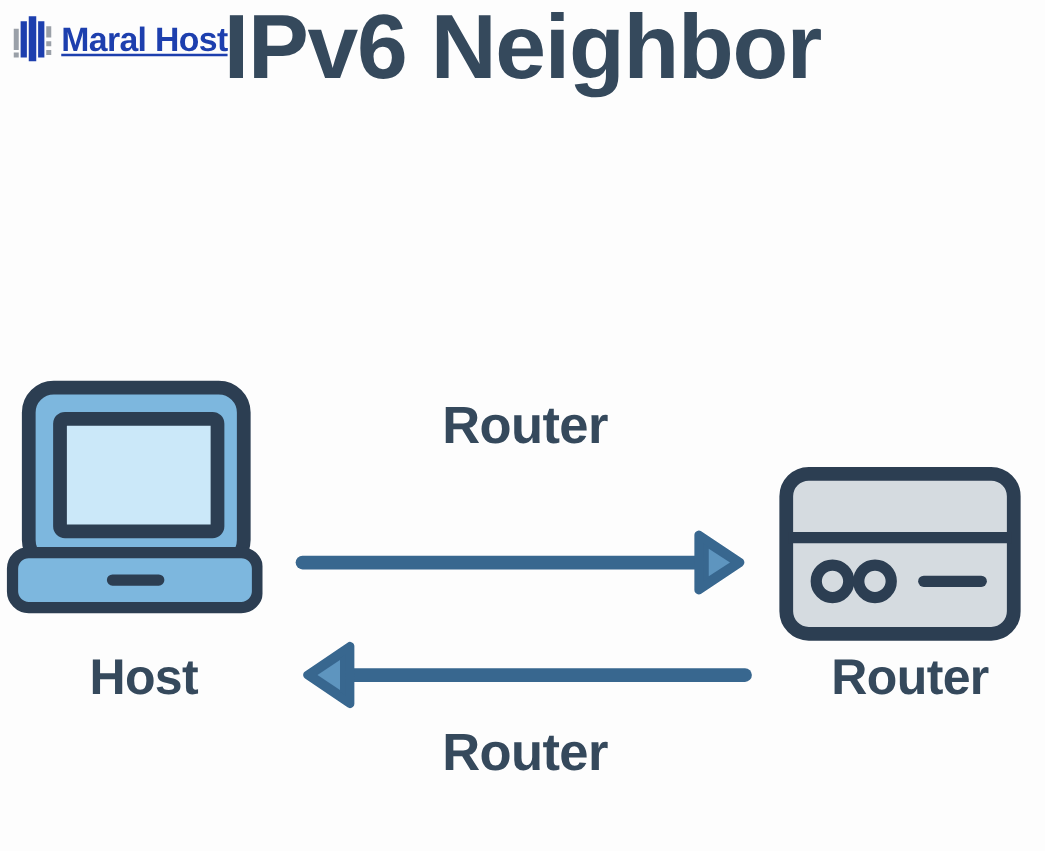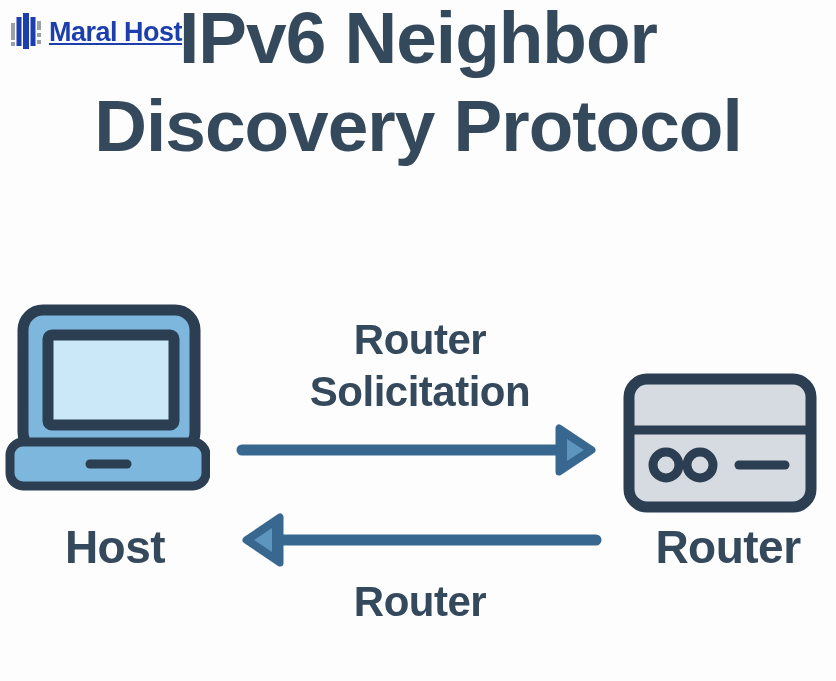--- a/index.html
+++ b/index.html
@@ -36,21 +36,21 @@
   
   .flow-label{
     position:absolute;text-align:center;
     font-size:42px;font-weight:600;letter-spacing:-0.5px;
     line-height:52px;color:#35495c;
   }
   .flow-label.solicitation{left:230px;top:314px;width:380px;}
   .flow-label.advertisement{left:170px;top:576px;width:500px;}
   .node-label{
     position:absolute;text-align:center;
-    font-size:46px;font-weight:600;letter-spacing:-0.5px;
+    font-size:40px;font-weight:600;letter-spacing:-0.5px;
     color:#35495c;
   }
   .node-label.host{left:5px;top:520px;width:220px;}
   .node-label.router{left:618px;top:520px;width:220px;}
   
   .laptop-svg{position:absolute;left:5px;top:302px;}
   .router-svg{position:absolute;left:622px;top:372px;}
   .arrow-right-svg{position:absolute;left:236px;top:420px;}
   .arrow-left-svg{position:absolute;left:240px;top:510px;}
 </style>
@@ -68,41 +68,39 @@
       <rect x="20.5" y="5" width="5" height="29" fill="#1d3fae"></rect>
       <rect x="27" y="9" width="4" height="9" fill="#9aa0a8"></rect>
       <rect x="27" y="21" width="4" height="4" fill="#9aa0a8"></rect>
       <rect x="27" y="28" width="4" height="4" fill="#9aa0a8"></rect>
     </svg>
     <span class="logo-text">Maral Host</span>
   </div>
 
   <div class="title">
     <div>IPv6 Neighbor</div>
-    <div>Discovery Protocol</div>
   </div>
 
   <svg class="laptop-svg" width="205" height="190" viewBox="0 0 205 190">
     <rect x="18" y="8" width="172" height="142" rx="20" fill="#7db7de" stroke="#2c3e52" stroke-width="11"></rect>
     <rect x="43" y="33" width="126" height="90" rx="4" fill="#cbe8f9" stroke="#2c3e52" stroke-width="11"></rect>
     <rect x="5" y="140" width="196" height="44" rx="13" fill="#7db7de" stroke="#2c3e52" stroke-width="9"></rect>
     <line x1="85" y1="162" x2="122" y2="162" stroke="#2c3e52" stroke-width="9" stroke-linecap="round"></line>
   </svg>
 
   <svg class="router-svg" width="196" height="142" viewBox="0 0 196 142">
     <rect x="7" y="7" width="182" height="128" rx="18" fill="#d5dbe0" stroke="#2c3e52" stroke-width="11"></rect>
     <line x1="9" y1="58" x2="187" y2="58" stroke="#2c3e52" stroke-width="9"></line>
     <circle cx="44" cy="93" r="13" fill="#d5dbe0" stroke="#2c3e52" stroke-width="9"></circle>
     <circle cx="78" cy="93" r="13" fill="#d5dbe0" stroke="#2c3e52" stroke-width="9"></circle>
     <line x1="117" y1="93" x2="163" y2="93" stroke="#2c3e52" stroke-width="9" stroke-linecap="round"></line>
   </svg>
 
   <div class="flow-label solicitation">
     <div>Router</div>
-    <div>Solicitation</div>
   </div>
 
   <svg class="arrow-right-svg" width="360" height="58" viewBox="0 0 360 58">
     <line x1="6" y1="30" x2="326" y2="30" stroke="#38678f" stroke-width="11" stroke-linecap="round"></line>
     <path d="M323 8 L323 52 L356 30 Z" fill="#38678f" stroke="#38678f" stroke-width="7" stroke-linejoin="round"></path>
     <path d="M331 19 L331 41 L348 30 Z" fill="#5e95bf"></path>
   </svg>
 
   <svg class="arrow-left-svg" width="362" height="60" viewBox="0 0 362 60">
     <line x1="356" y1="30" x2="38" y2="30" stroke="#38678f" stroke-width="11" stroke-linecap="round"></line>

